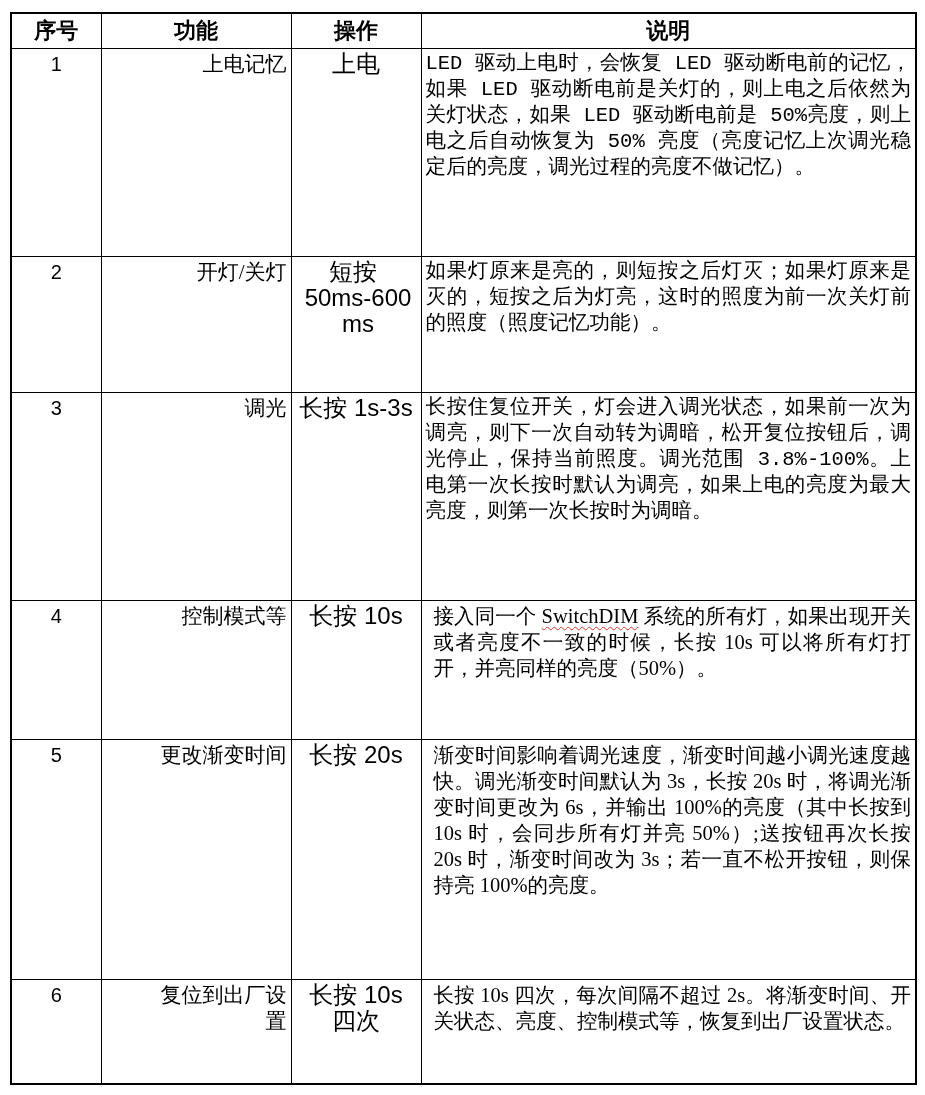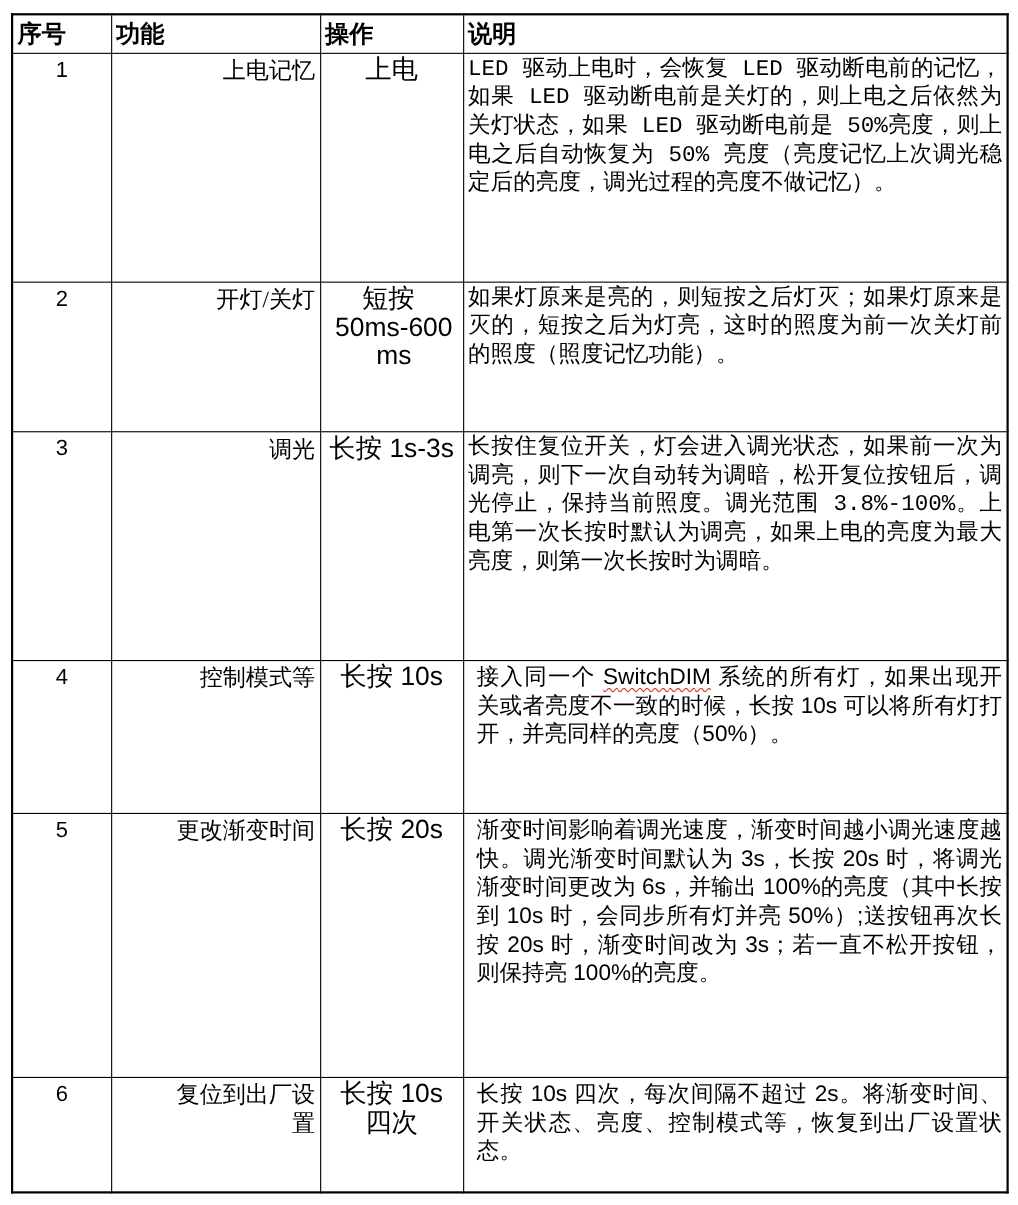--- a/index.html
+++ b/index.html
@@ -26,21 +26,21 @@
   table.func-table{border:2px solid #000;}
   col.c1{width:90px;}
   col.c2{width:190px;}
   col.c3{width:130px;}
   col.c4{width:495px;}
 
   th{
     font-size:22px;
     line-height:30px;
     font-weight:bold;
-    text-align:left;
+    text-align:center;
     font-family:"Liberation Serif", serif;
     padding:1px 2px;
   }
   .c-no{
     text-align:center;
     font-family:"Liberation Sans", sans-serif;
     font-size:20px;
     line-height:26px;
   }
   .c-func{
@@ -54,21 +54,21 @@
     font-size:24px;
     line-height:26px;
   }
   .c-desc{
     font-size:20.5px;
     line-height:26px;
     text-align:justify;
     padding:2px 6px 2px 6px;
   }
   
-  tr.latin-sans .c-desc{font-family:Liberation Sans, sans-serif;padding-left:12px;}
+  tr.latin-sans .c-desc{font-family:Liberation Serif, serif;padding-left:12px;}
   tr.latin-serif .c-desc{font-family:Liberation Mono, monospace;margin-top:36px;}
 
   .line{display:block;}
   .pad-1line{padding-top:28px;}   
   .align-r{text-align:center;padding-right:6px;}
   .align-l{text-align:center;padding-left:4px;}
 
   .h-r1{height:208px;} .h-r2{height:136px;} .h-r3{height:208px;}
   .h-r4{height:139px;} .h-r5{height:240px;} .h-r6{height:104px;}
   .h-head{height:30px;}

